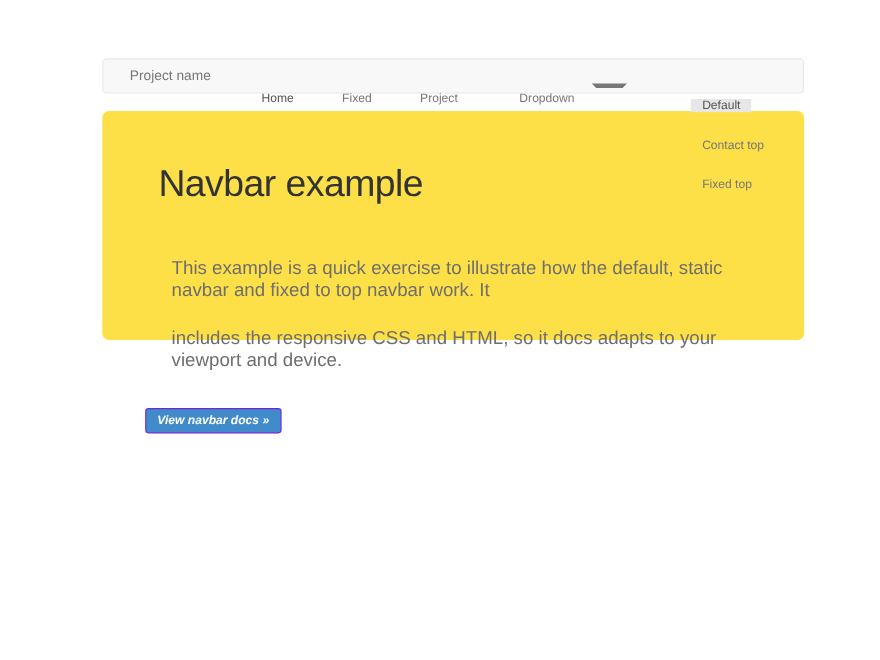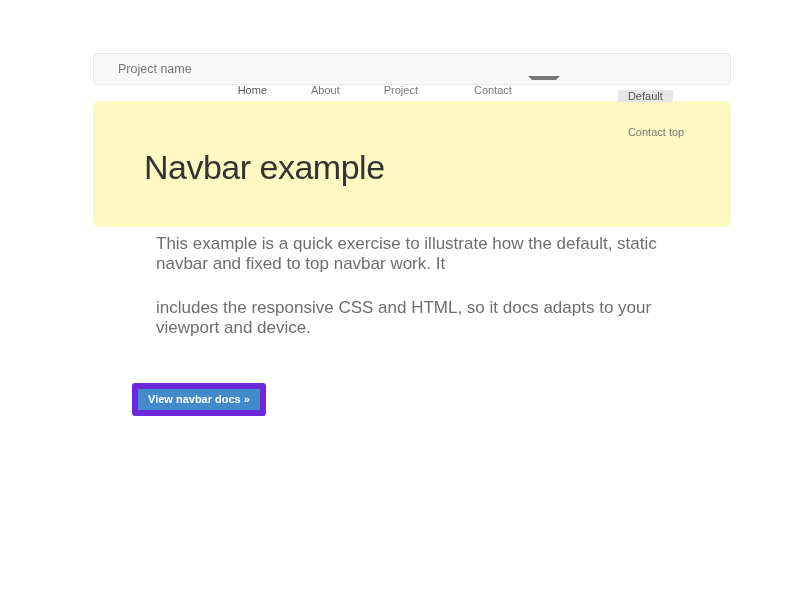--- a/index.html
+++ b/index.html
@@ -61,85 +61,89 @@
     margin-left: 4px;
     border-top: 4px solid #777777;
     border-left: 4px solid transparent;
     border-right: 4px solid transparent;
     vertical-align: middle;
   }
 
   
   .jumbotron {
     margin-top: 16px;
-    height: 126px;
-    background: #fef9c3;
+    height: 208px;
+    background: #fde047;
     border-radius: 6px;
     padding: 37px 39px 0 39px;
   }
   .jumbotron h1 {
     font-size: 34px;
     line-height: 1.05;
     font-weight: 400;
     color: #333333;
     letter-spacing: -0.5px;
   }
   .jumbotron p {
     margin-top: 12px;
     font-size: 17px;
     line-height: 20px;
     color: #6e6e6e;
   }
   .jumbotron p span { display: block; }
   .btn-primary {
     display: inline-block;
-    margin-top: 21px;
+    margin-top: 9px;
     padding: 4px 10px 5px 10px;
     background: #428bca;
-    border: 6px solid #6d28d9;
+    border: 1px solid #6d28d9;
     border-radius: 3px;
     color: #ffffff;
     font-size: 11px;
     font-weight: bold;
     text-decoration: none;
     cursor: pointer;
+    font-style: italic;
   }
 </style>
 </head>
 <body>
 
 <div class="container">
 
   <nav class="navbar">
     <a class="navbar-brand">Project name</a>
 
     <ul class="nav">
       <li class="active">
         <a>Home</a>
       </li>
       <li>
-        <a>About</a>
+        <a>Fixed</a>
       </li>
       <li>
         <a>Project</a>
       </li>
       <li>
         <a>
-            <span>Contact</span>
+            <span>Dropdown</span>
             <span class="caret"></span>
           </a>
       </li>
     </ul>
 
     <ul class="nav nav-right">
       <li class="active">
         <a>Default</a>
       </li>
       <li>
         <a>Contact top</a>
+      </li>
+      <li>
+        <a>Fixed top</a>
       </li>
     </ul>
   </nav>
 
   <div class="jumbotron">
     <h1>Navbar example</h1>
     <p>
       <span>This example is a quick exercise to illustrate how the default, static navbar and fixed to top navbar work. It</span>
       <span>includes the responsive CSS and HTML, so it docs adapts to your viewport and device.</span>
     </p>

